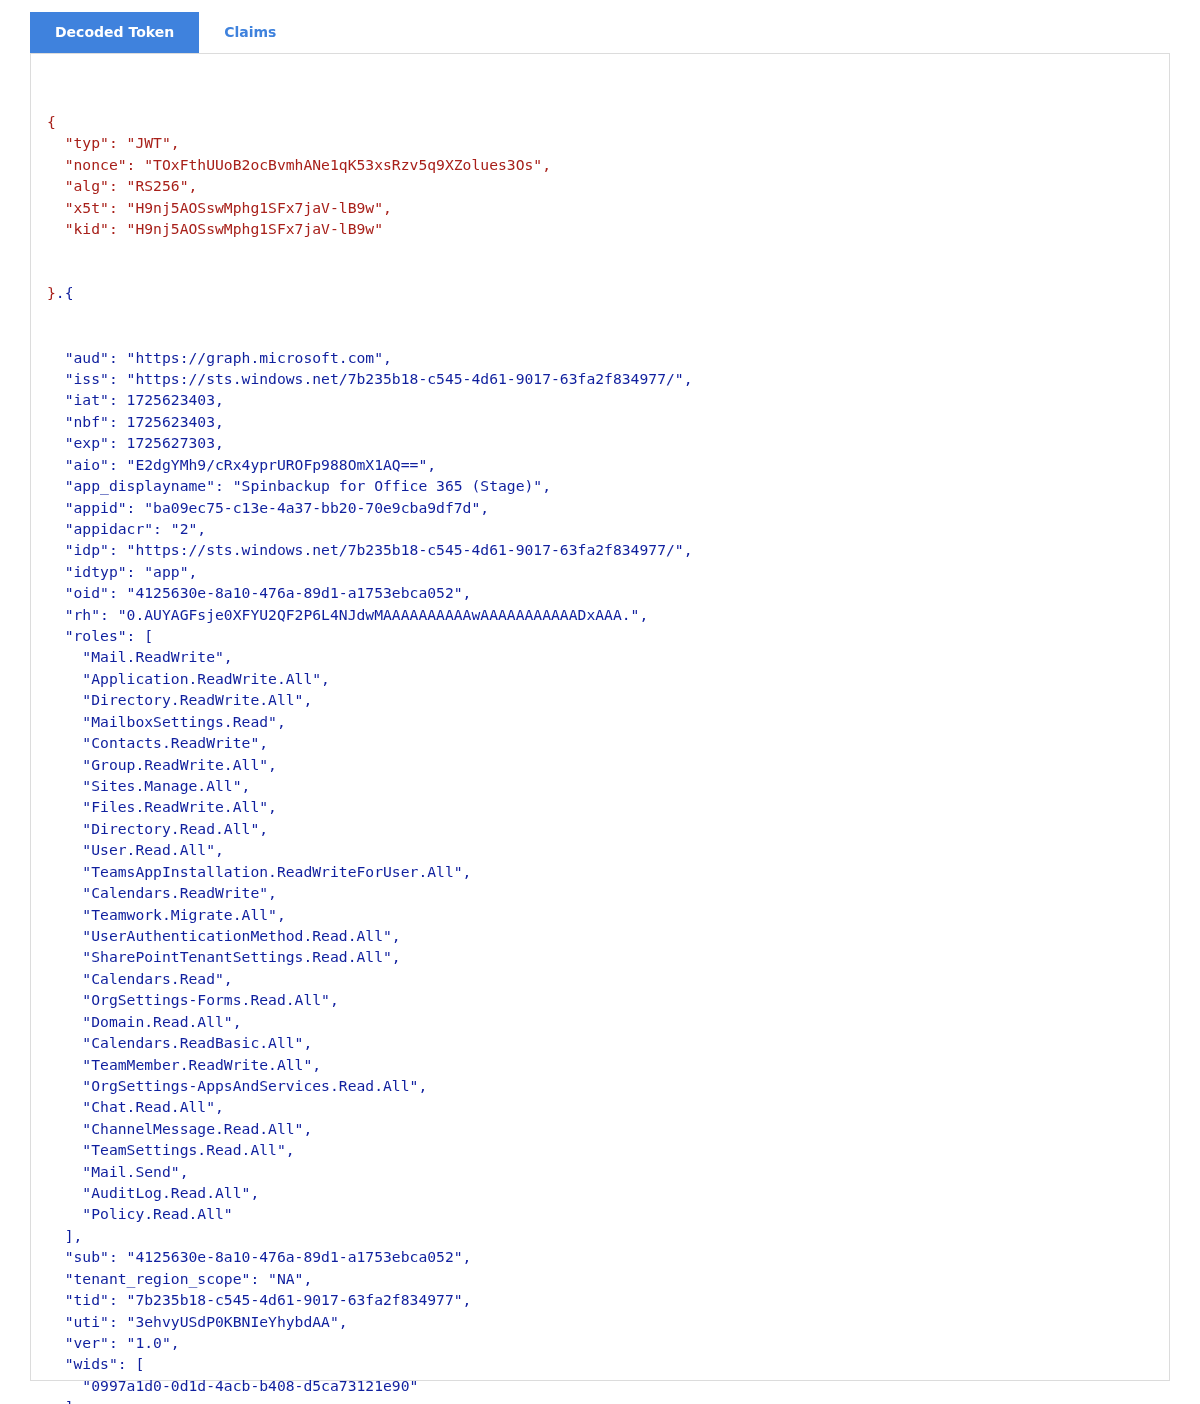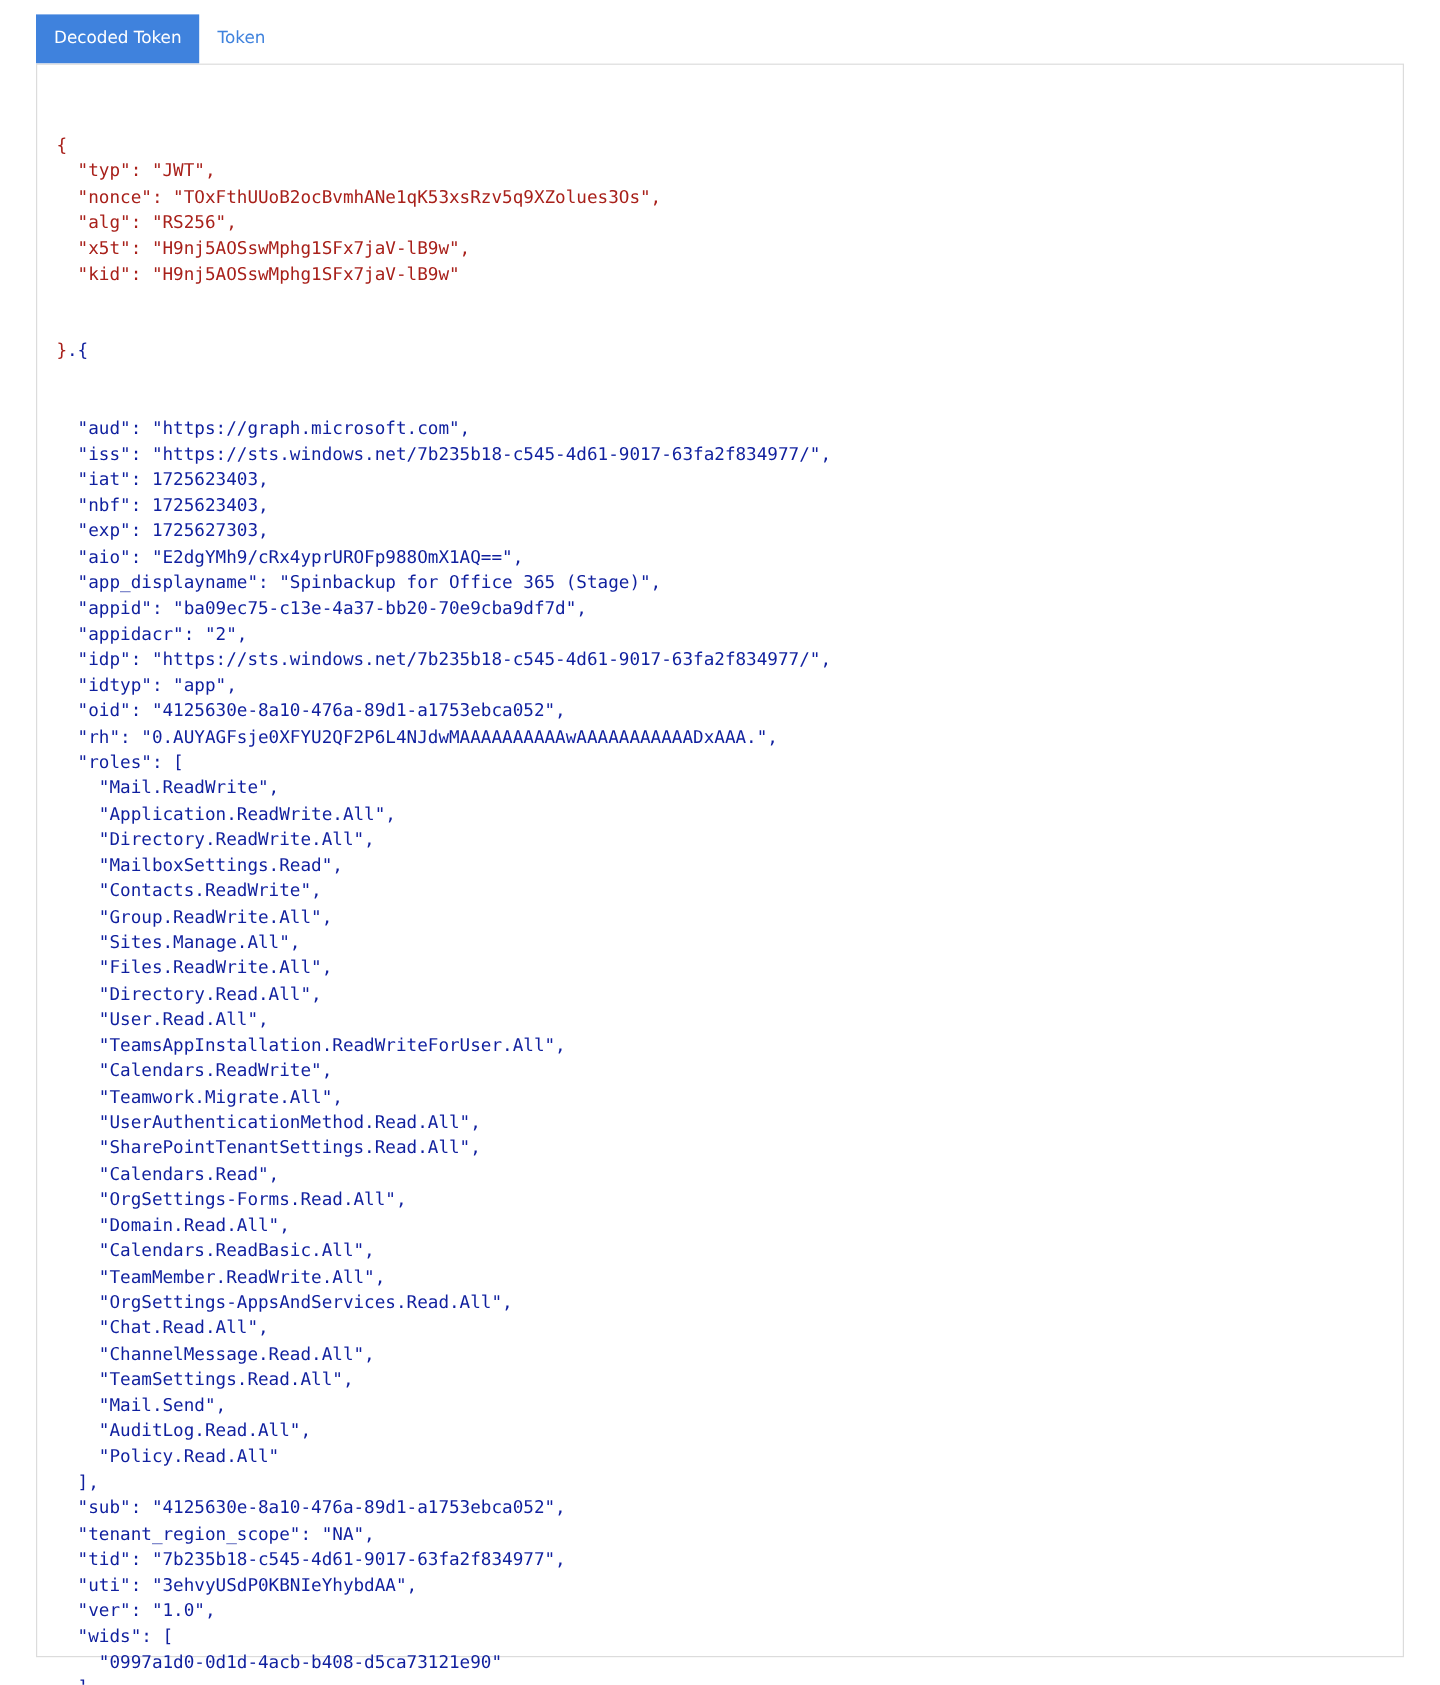--- a/index.html
+++ b/index.html
@@ -1,36 +1,36 @@
 <!DOCTYPE html>
 <html><head>
   <meta charset="utf-8">
   <style>
     html, body { margin: 0; padding: 0; background: #ffffff; }
     body { width: 1200px; height: 1404px; position: relative; overflow: hidden;
            font-family: "DejaVu Sans", sans-serif; }
     .tabs { position: absolute; left: 30px; top: 12px; height: 41px; display: flex; }
-    .tab { height: 41px; line-height: 41px; font-size: 14px; padding: 0 15px;
-           color: #3f82dd; cursor: pointer; box-sizing: border-box; }
+    .tab { height: 41px; line-height: 41px; font-size: 14px; padding: 0 25px;
+           color: #3f82dd; cursor: pointer; box-sizing: border-box; font-weight: bold; }
     .tab.active { background: #3f82dd; color: #ffffff; }
     .panel { position: absolute; left: 30px; top: 53px; width: 1140px; height: 1328px;
              box-sizing: border-box; border: 1px solid #dcdcdc; background: #fff; }
     .code { position: absolute; left: 16px; top: 14px;
             font-family: "DejaVu Sans Mono", monospace; font-size: 14.7px;
             line-height: 21.43px; white-space: pre; }
     .line { height: 21.43px; }
     .hdr { color: #a8201a; }
     .pay { color: #0f1f9e; }
   </style>
 </head>
 <body>
 
 <div class="tabs">
   <div class="tab active">Decoded Token</div>
-  <div class="tab">Token</div>
+  <div class="tab">Claims</div>
 </div>
 
 <div class="panel">
   <div class="code">
     <div id="header-block"><div class="line hdr">{</div><div class="line hdr">  "typ": "JWT",</div><div class="line hdr">  "nonce": "TOxFthUUoB2ocBvmhANe1qK53xsRzv5q9XZolues3Os",</div><div class="line hdr">  "alg": "RS256",</div><div class="line hdr">  "x5t": "H9nj5AOSswMphg1SFx7jaV-lB9w",</div><div class="line hdr">  "kid": "H9nj5AOSswMphg1SFx7jaV-lB9w"</div></div>
     <div class="line"><span class="hdr">}</span><span class="pay">.{</span></div>
     <div id="payload-block"><div class="line pay">  "aud": "https://graph.microsoft.com",</div><div class="line pay">  "iss": "https://sts.windows.net/7b235b18-c545-4d61-9017-63fa2f834977/",</div><div class="line pay">  "iat": 1725623403,</div><div class="line pay">  "nbf": 1725623403,</div><div class="line pay">  "exp": 1725627303,</div><div class="line pay">  "aio": "E2dgYMh9/cRx4yprUROFp988OmX1AQ==",</div><div class="line pay">  "app_displayname": "Spinbackup for Office 365 (Stage)",</div><div class="line pay">  "appid": "ba09ec75-c13e-4a37-bb20-70e9cba9df7d",</div><div class="line pay">  "appidacr": "2",</div><div class="line pay">  "idp": "https://sts.windows.net/7b235b18-c545-4d61-9017-63fa2f834977/",</div><div class="line pay">  "idtyp": "app",</div><div class="line pay">  "oid": "4125630e-8a10-476a-89d1-a1753ebca052",</div><div class="line pay">  "rh": "0.AUYAGFsje0XFYU2QF2P6L4NJdwMAAAAAAAAAAwAAAAAAAAAAADxAAA.",</div><div class="line pay">  "roles": [</div><div class="line pay">    "Mail.ReadWrite",</div><div class="line pay">    "Application.ReadWrite.All",</div><div class="line pay">    "Directory.ReadWrite.All",</div><div class="line pay">    "MailboxSettings.Read",</div><div class="line pay">    "Contacts.ReadWrite",</div><div class="line pay">    "Group.ReadWrite.All",</div><div class="line pay">    "Sites.Manage.All",</div><div class="line pay">    "Files.ReadWrite.All",</div><div class="line pay">    "Directory.Read.All",</div><div class="line pay">    "User.Read.All",</div><div class="line pay">    "TeamsAppInstallation.ReadWriteForUser.All",</div><div class="line pay">    "Calendars.ReadWrite",</div><div class="line pay">    "Teamwork.Migrate.All",</div><div class="line pay">    "UserAuthenticationMethod.Read.All",</div><div class="line pay">    "SharePointTenantSettings.Read.All",</div><div class="line pay">    "Calendars.Read",</div><div class="line pay">    "OrgSettings-Forms.Read.All",</div><div class="line pay">    "Domain.Read.All",</div><div class="line pay">    "Calendars.ReadBasic.All",</div><div class="line pay">    "TeamMember.ReadWrite.All",</div><div class="line pay">    "OrgSettings-AppsAndServices.Read.All",</div><div class="line pay">    "Chat.Read.All",</div><div class="line pay">    "ChannelMessage.Read.All",</div><div class="line pay">    "TeamSettings.Read.All",</div><div class="line pay">    "Mail.Send",</div><div class="line pay">    "AuditLog.Read.All",</div><div class="line pay">    "Policy.Read.All"</div><div class="line pay">  ],</div><div class="line pay">  "sub": "4125630e-8a10-476a-89d1-a1753ebca052",</div><div class="line pay">  "tenant_region_scope": "NA",</div><div class="line pay">  "tid": "7b235b18-c545-4d61-9017-63fa2f834977",</div><div class="line pay">  "uti": "3ehvyUSdP0KBNIeYhybdAA",</div><div class="line pay">  "ver": "1.0",</div><div class="line pay">  "wids": [</div><div class="line pay">    "0997a1d0-0d1d-4acb-b408-d5ca73121e90"</div><div class="line pay">  ],</div></div>
     
   </div>
 </div>

